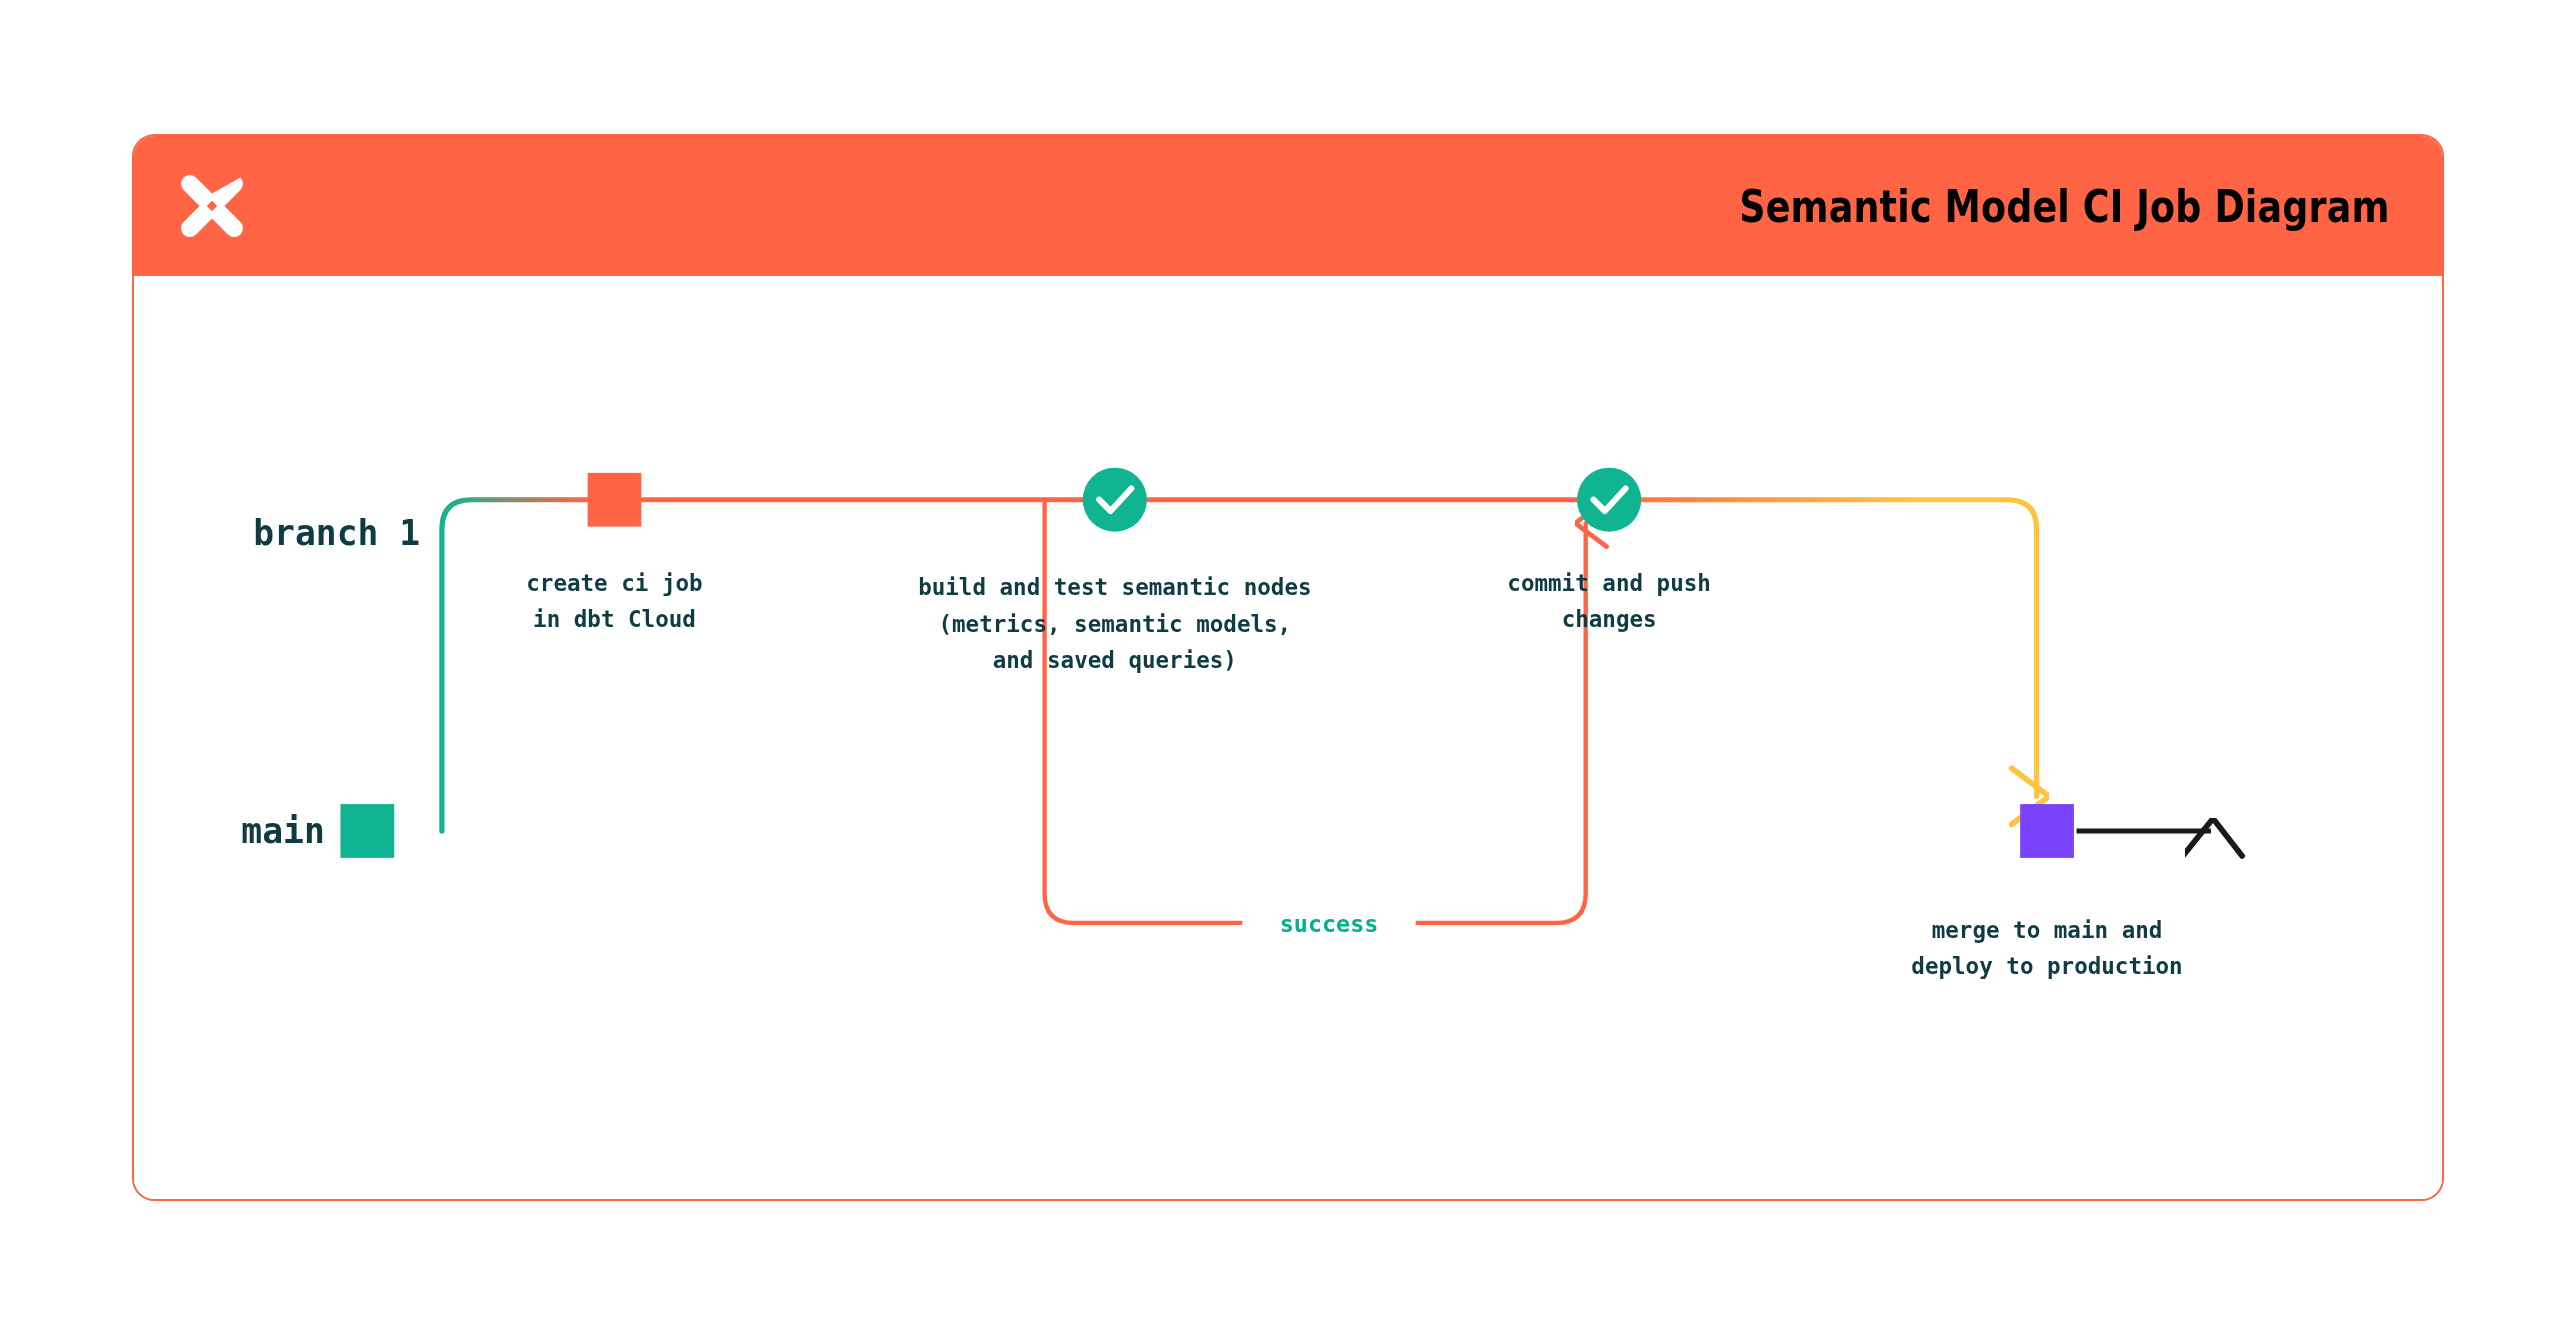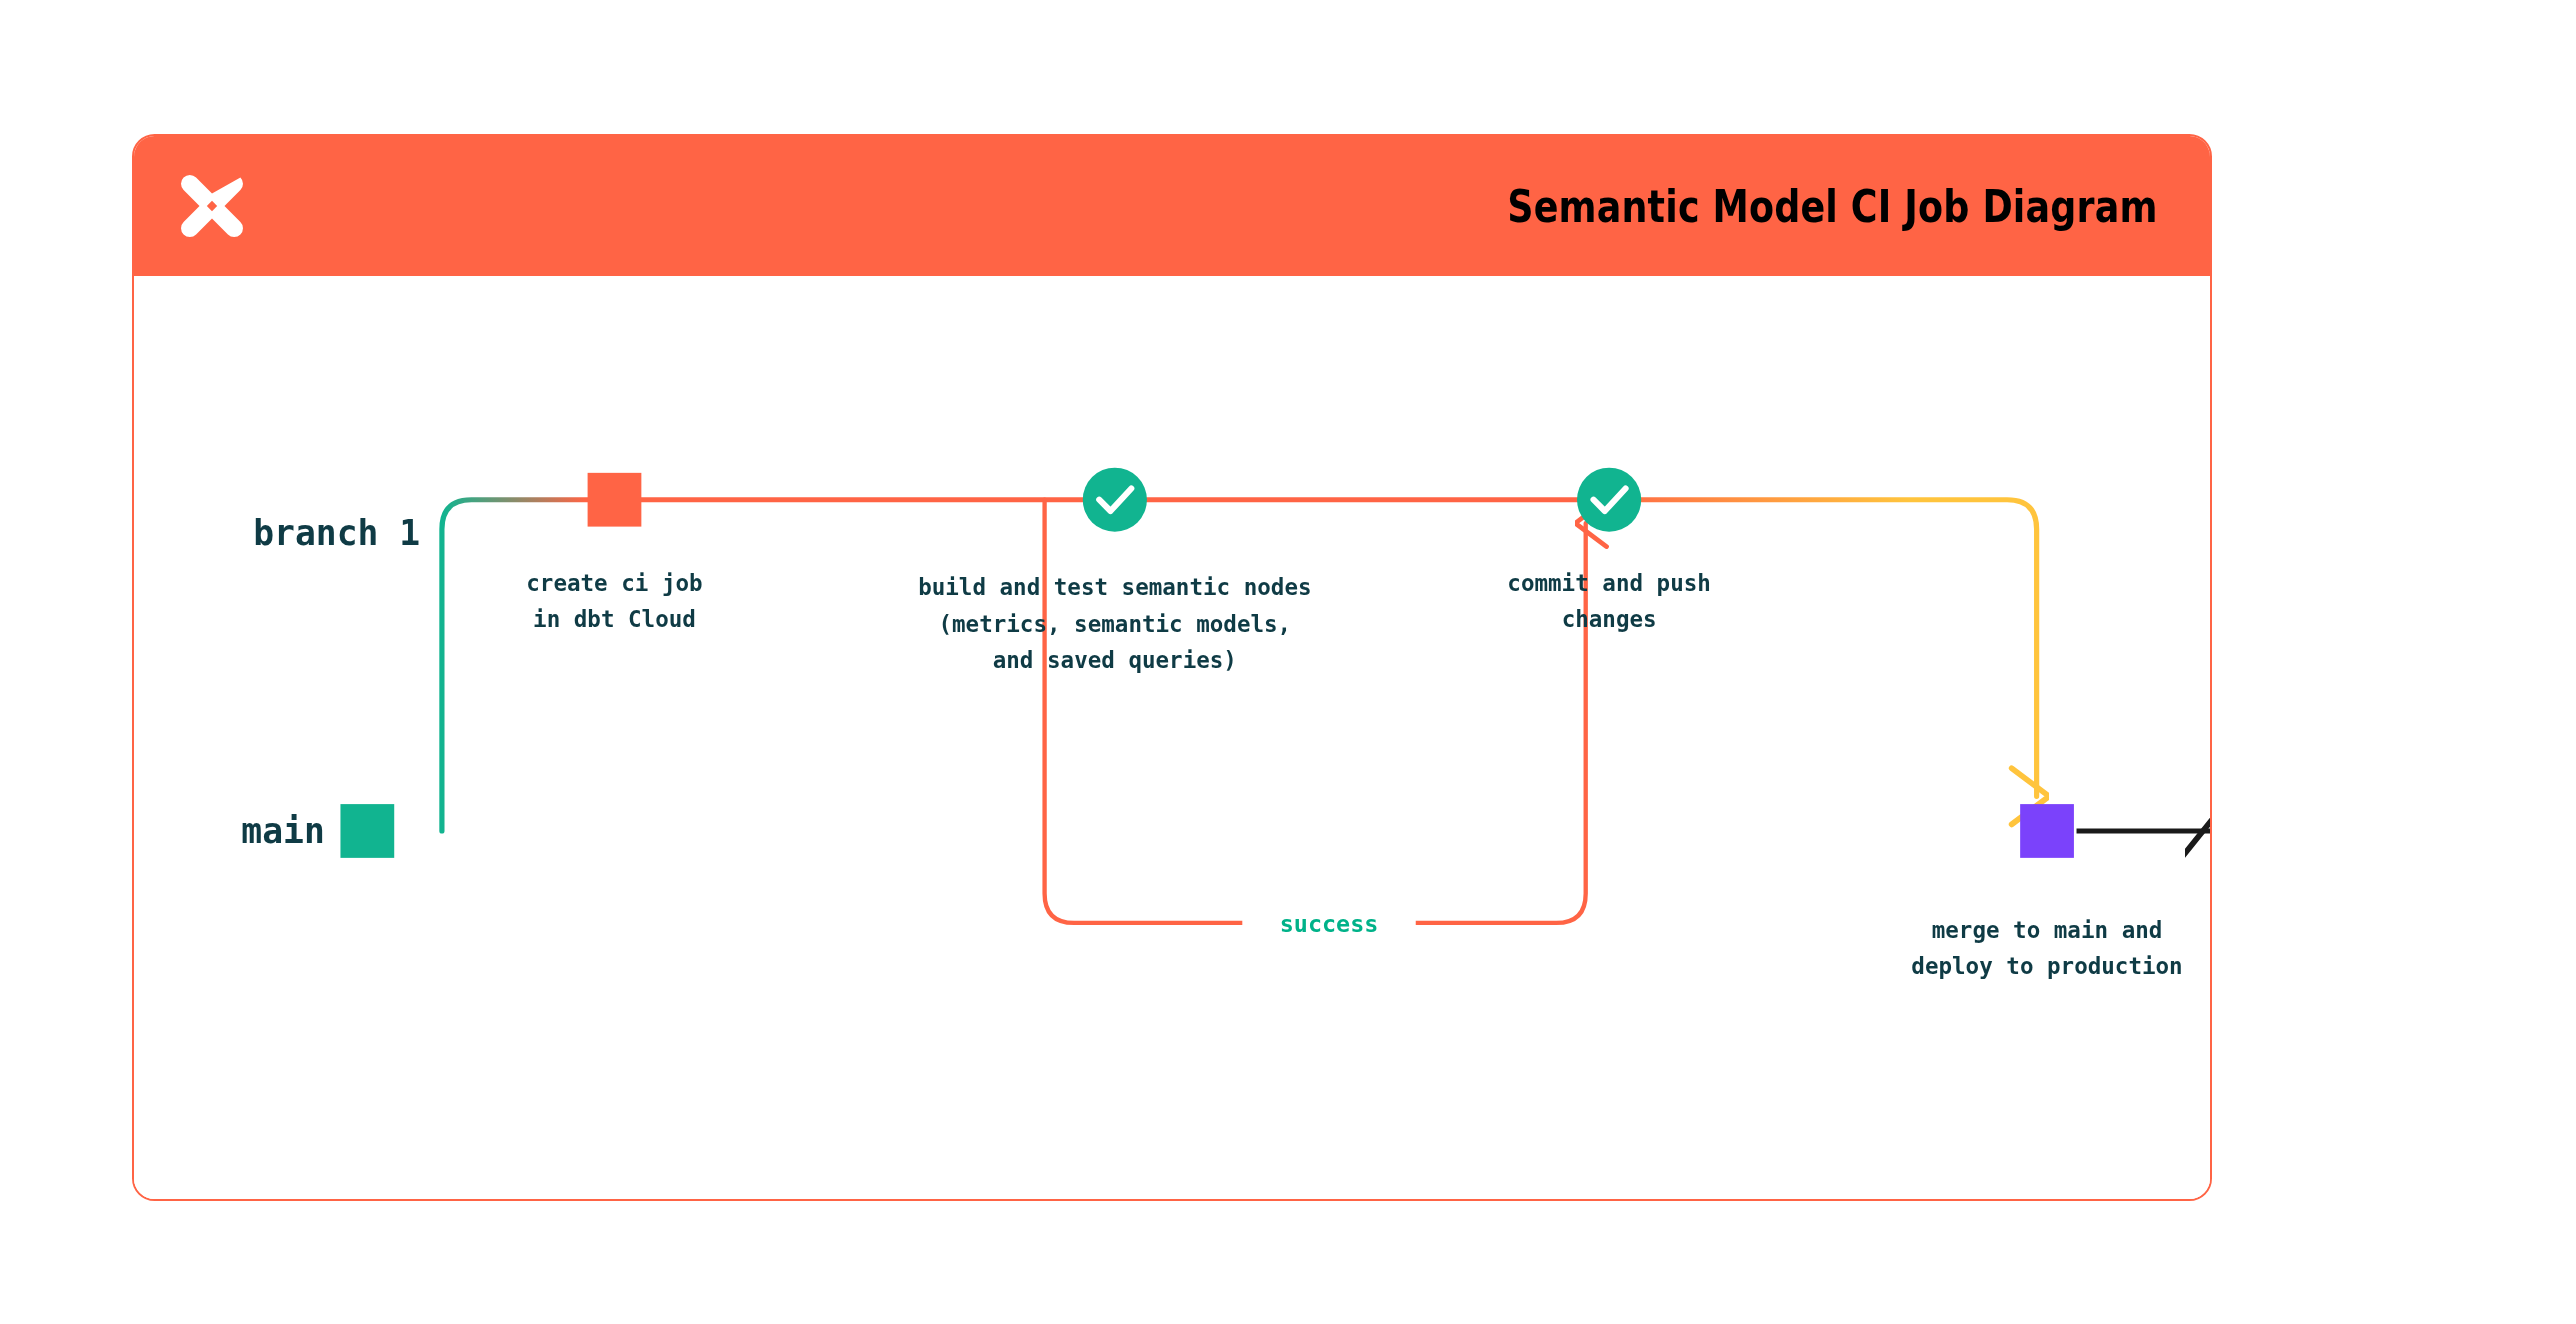--- a/index.html
+++ b/index.html
@@ -18,21 +18,21 @@
     width: 2576px;
     height: 1324px;
     background: #ffffff;
   }
 
   
   .card {
     position: absolute;
     left: 132px;
     top: 134px;
-    width: 2080px;
+    width: 2312px;
     height: 1067px;
     border: 2.6px solid #FF6445;
     border-radius: 22.6px;
     background: #ffffff;
     box-sizing: border-box;
     overflow: hidden;
   }
 
   .card-header {
     position: absolute;

